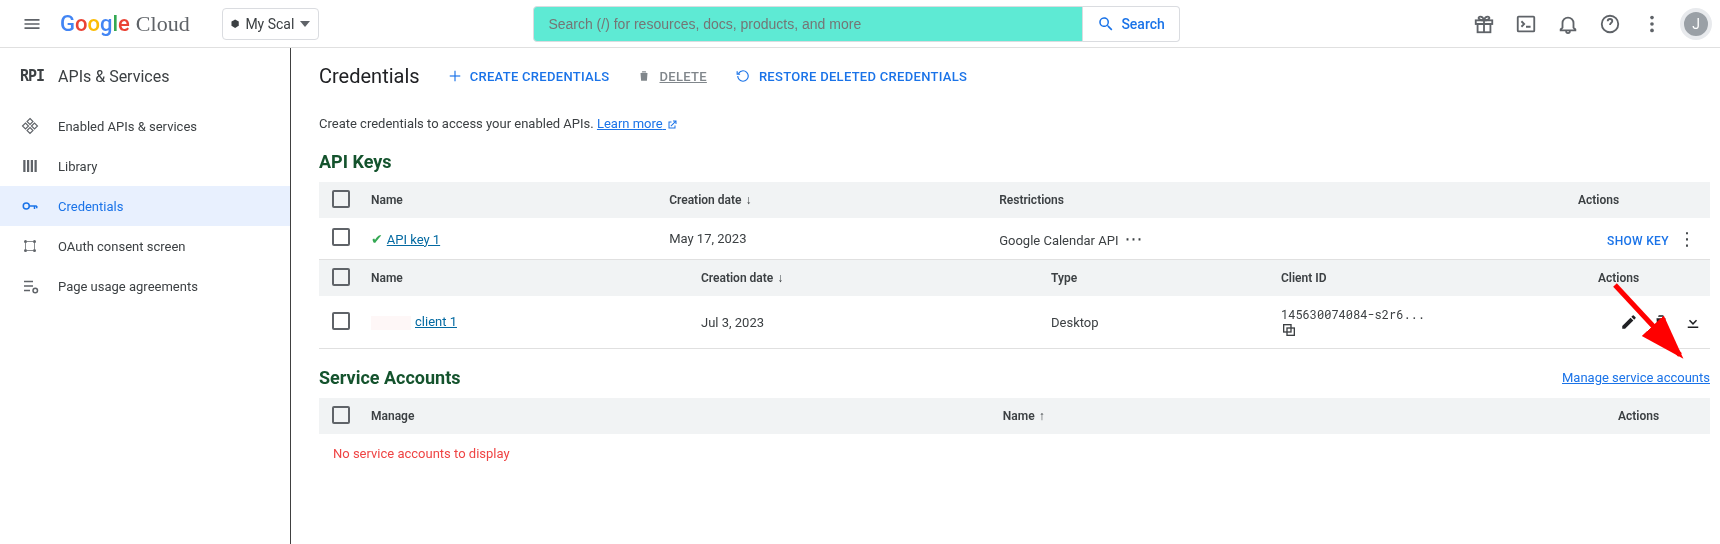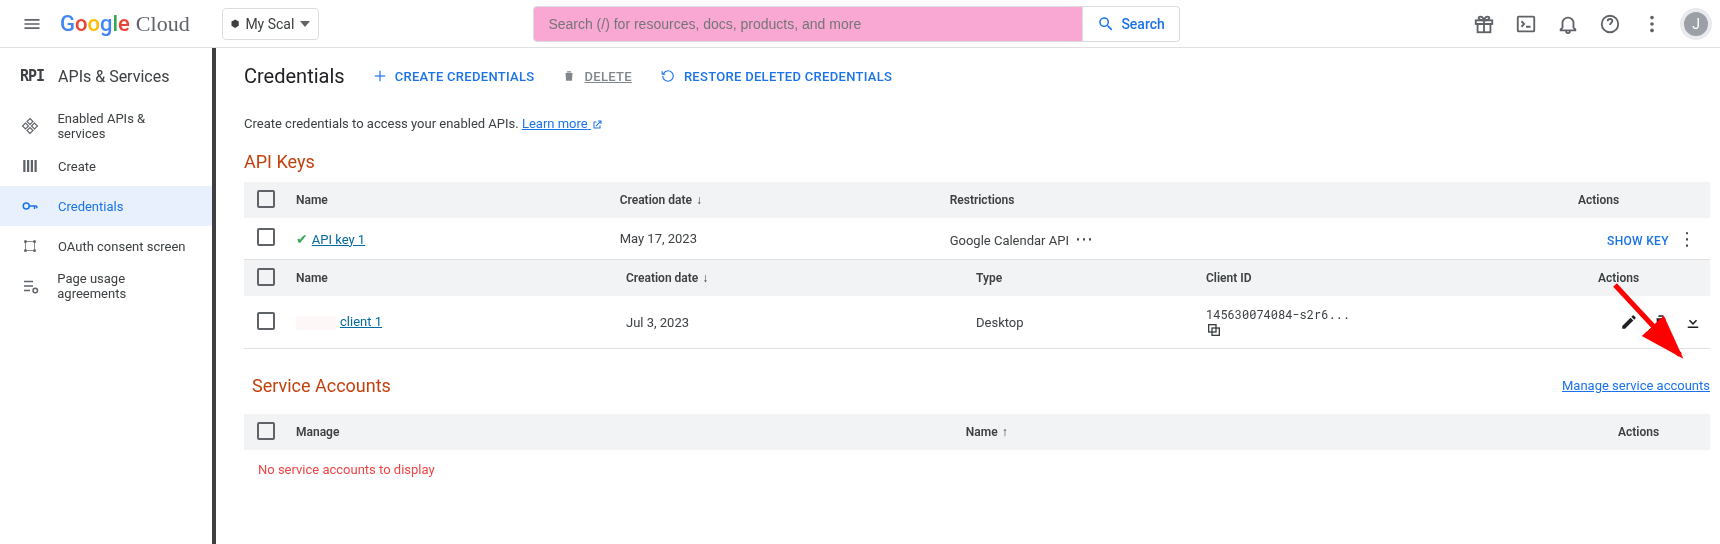--- a/index.html
+++ b/index.html
@@ -8,48 +8,48 @@
 
 .topbar { height: 48px; display: flex; align-items: center; padding: 0 8px; border-bottom: 1px solid #e0e0e0; gap: 4px; }
 .hamburger { width: 48px; height: 48px; display:flex; align-items:center; justify-content:center; cursor:pointer; }
 .logo-wrap { display:flex; align-items:flex-start; gap:4px; margin-right: 20px; }
 .logo-g { font-size:22px; font-weight:500; }
 .logo-g .b{color:#4285f4}.logo-g .r{color:#ea4335}.logo-g .y{color:#fbbc05}.logo-g .g{color:#34a853}
 .logo-cloud{font-size:22px;color:#5f6368;font-weight:400;margin-left:2px;font-family:Liberation Serif, serif;}
 .project-picker{height:32px;border:1px solid #dadce0;border-radius:4px;display:flex;align-items:center;padding:0 8px;margin-left:8px;cursor:pointer;gap:6px;font-size:14px;color:#3c4043;}
 .proj-dots{font-size:10px;}
 .search-wrap{display:flex;align-items:center;margin-left:210px;}
-.search-box{width:550px;height:36px;border:1px solid #dadce0;border-left:1px solid #dadce0;border-radius:4px 0 0 4px;background:#f9a8d4;display:flex;align-items:center;padding:0 14px;color:#5f6368;font-size:14px;}
+.search-box{width:550px;height:36px;border:1px solid #dadce0;border-left:1px solid #dadce0;border-radius:4px 0 0 4px;background:#5eead4;display:flex;align-items:center;padding:0 14px;color:#5f6368;font-size:14px;}
 .search-box input{border:none;background:transparent;width:100%;outline:none;font-size:14px;color:#3c4043;}
 .search-btn{height:36px;border:1px solid #dadce0;border-left:none;border-radius:0 4px 4px 0;display:flex;align-items:center;padding:0 14px;color:#1a73e8;font-weight:500;cursor:pointer;gap:6px;font-size:14px;}
 .top-spacer{flex:1;}
 .top-icons{display:flex;align-items:center;gap:2px;}
 .top-icon{width:40px;height:40px;display:flex;align-items:center;justify-content:center;cursor:pointer;color:#5f6368;}
 .avatar{width:32px;height:32px;border-radius:50%;background:#9aa0a6;color:#fff;display:flex;align-items:center;justify-content:center;font-size:14px;margin-left:6px;cursor:pointer;border:4px solid #e8eaed;}
 
 
 .main{display:flex;height:calc(100% - 48px);}
-.sidebar{width:216px;border-right:4px solid #404040;padding-top:8px;}
+.sidebar{width:291px;border-right:1px solid #404040;padding-top:8px;}
 .side-header{display:flex;align-items:center;height:40px;padding:0 20px;gap:14px;font-size:16px;color:#3c4043;font-weight:400;margin-bottom:10px;}
 .api-logo{font-family:monospace;font-weight:700;font-size:15px;letter-spacing:-1px;}
 .side-item{display:flex;align-items:center;height:40px;padding:0 20px;gap:18px;font-size:13px;color:#3c4043;cursor:pointer;}
 .side-item.active{background:#e8f0fe;color:#1a73e8;}
 .side-item.active .side-icon{color:#1a73e8;}
 .side-icon{width:20px;display:flex;justify-content:center;color:#5f6368;}
 
 .content{flex:1;padding:0 0 0 28px;overflow-y:auto;}
 .page-hdr{display:flex;align-items:center;height:48px;gap:28px;margin-top:4px;}
 .page-title{font-size:20px;color:#202124;font-weight:400;}
 .hdr-btn{display:flex;align-items:center;gap:8px;font-size:13px;font-weight:500;letter-spacing:0.3px;cursor:pointer;}
 .hdr-btn.primary{color:#1a73e8;}
 .hdr-btn.muted{color:#80868b;text-decoration:underline;}
 .intro{font-size:13px;color:#3c4043;margin:16px 0 20px;}
 .intro a{color:#1a73e8;text-decoration:underline;}
 
-.section-title{font-size:18px;color:#c2410c;font-weight:400;margin:18px 0 10px;}
+.section-title{font-size:18px;color:#14532d;font-weight:700;margin:18px 0 10px;}
 .tbl{width:calc(100% - 10px);border-collapse:collapse;}
 .tbl thead tr{background:#f1f3f4;height:36px;}
 .tbl th{text-align:left;font-size:12px;font-weight:600;color:#3c4043;padding:0 8px;}
 .tbl th:first-child,.tbl td:first-child{width:44px;text-align:center;}
 .tbl td{padding:10px 8px;font-size:13px;color:#3c4043;border-bottom:1px solid #e0e0e0;}
 .chk{width:18px;height:18px;border:2px solid #5f6368;display:inline-block;border-radius:2px;}
 .sort-arrow{margin-left:4px;}
 .link-cell{color:#0369a1;text-decoration:underline;}
 .check-ic{color:#34a853;margin-right:4px;font-size:14px;}
 .redact{display:inline-block;background:#fef7f7;width:40px;height:14px;vertical-align:middle;margin-right:4px;}
@@ -154,21 +154,21 @@
     </div>
     <div class="side-item">
       <span class="side-icon">
           <svg width="18" height="18" viewBox="0 0 24 24" fill="#5f6368">
             <rect x="3" y="4" width="3" height="16"></rect>
             <rect x="8" y="4" width="3" height="16"></rect>
             <rect x="13" y="4" width="3" height="16"></rect>
             <rect x="18" y="4" width="3" height="16"></rect>
           </svg>
         </span>
-      <span>Create</span>
+      <span>Library</span>
     </div>
     <div class="side-item active">
       <span class="side-icon">
           <svg width="18" height="18" viewBox="0 0 24 24" fill="#1a73e8">
             <circle cx="7" cy="12" r="4" fill="none" stroke="#1a73e8" stroke-width="2"></circle>
             <path d="M11 12h10M18 12v4M21 12v3" stroke="#1a73e8" stroke-width="2"></path>
           </svg>
         </span>
       <span>Credentials</span>
     </div>
@@ -290,21 +290,21 @@
                     <path d="M12 3v10l4-4 1.4 1.4L12 16 6.6 10.4 8 9l4 4V3h0zM5 18h14v2H5z"></path>
                   </svg>
                 </span>
             </div>
           </td>
         </tr>
       </tbody>
     </table>
 
     <div class="sec-hdr">
-      <div class="section-title" style="margin:8px">Service Accounts</div>
+      <div class="section-title" style="margin:0">Service Accounts</div>
       <span class="manage-link">Manage service accounts</span>
     </div>
     <table class="tbl">
       <thead>
           <tr>
         <th><span class="chk"></span></th>
         <th>Manage</th>
         <th><span>Name</span><span class="sort-arrow">↑</span></th>
         <th class="actions-hdr" style="width:100px">Actions</th>
       </tr>

